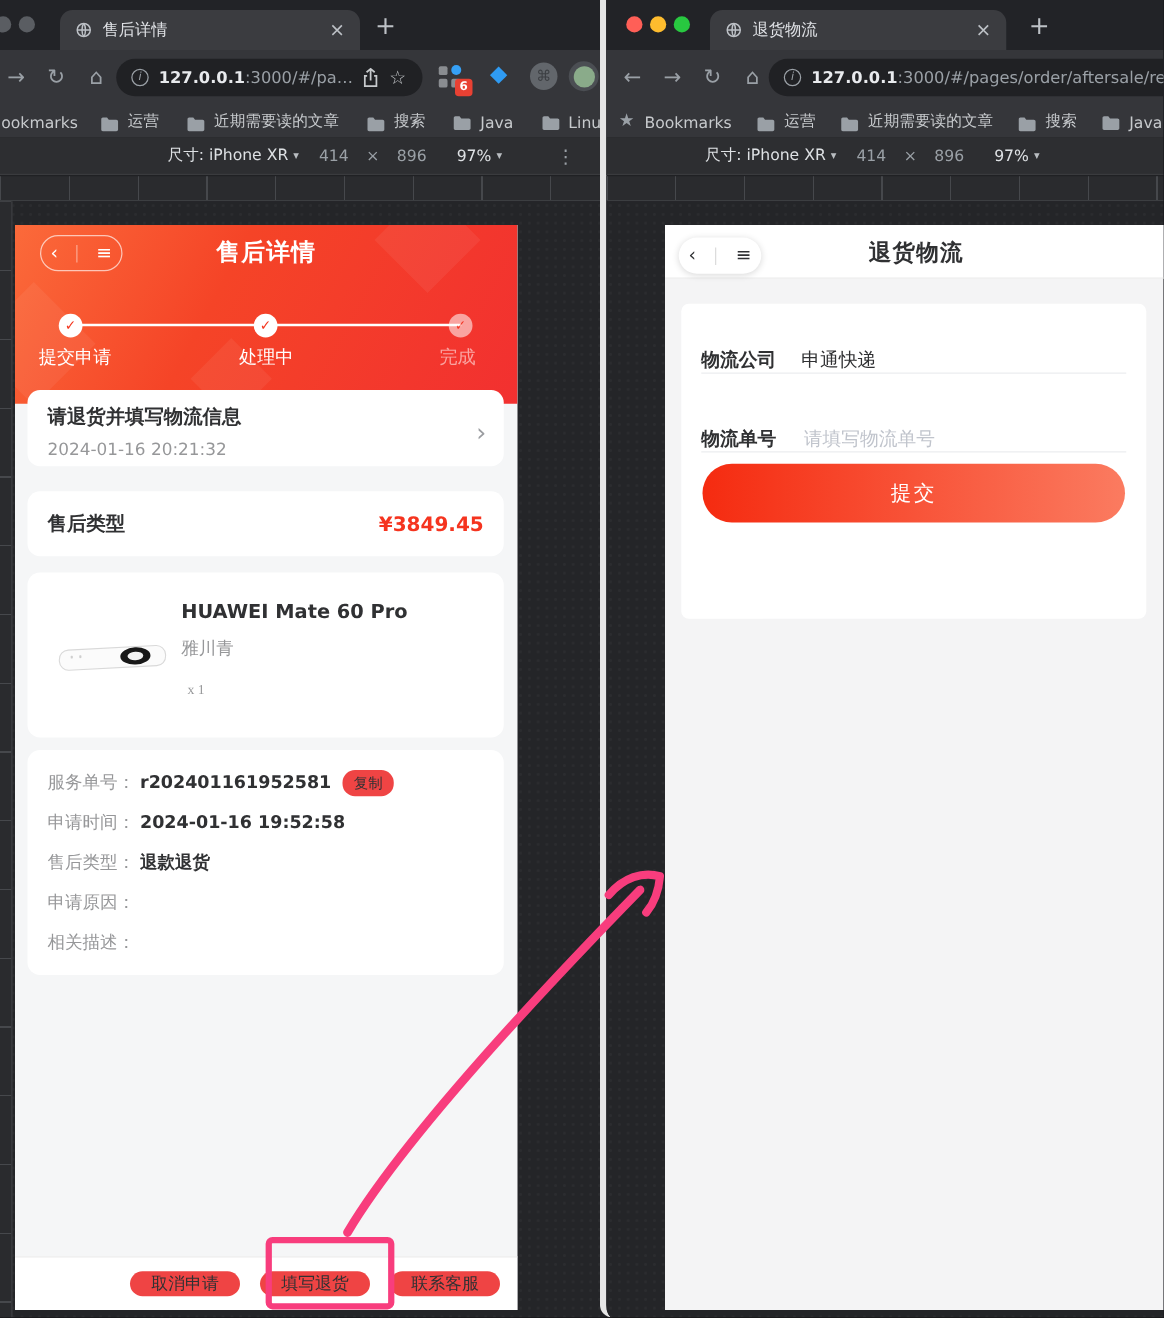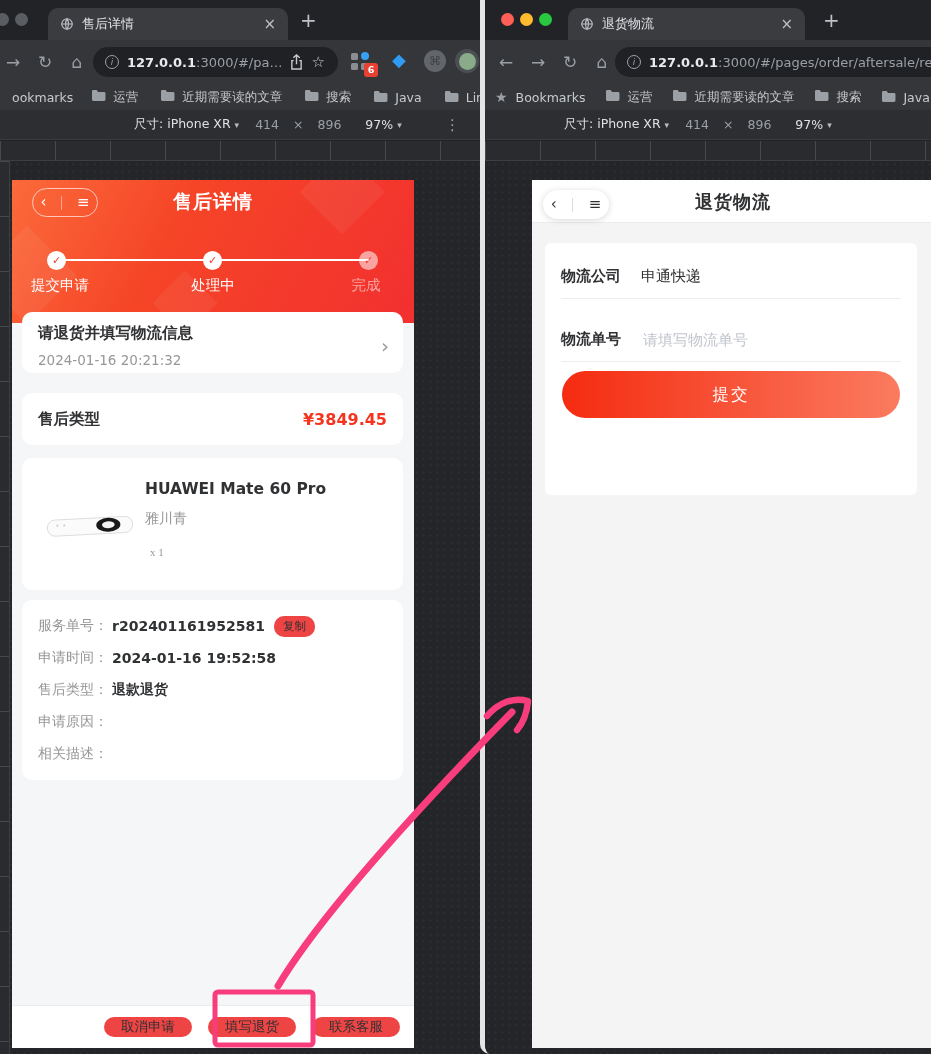--- a/index.html
+++ b/index.html
@@ -24,21 +24,21 @@
   .toolbar{position:absolute;top:40px;left:0;right:0;height:44px;background:#35363a;}
   .tb-ic{position:absolute;top:11px;color:#9aa0a6;font-size:17px;line-height:22px;width:22px;text-align:center;}
   .urlpill{position:absolute;top:7px;height:30px;background:#202124;border-radius:15px;
            display:flex;align-items:center;padding:0 12px;gap:8px;overflow:hidden;}
   .info-circle{flex:none;width:14px;height:14px;border:1.4px solid #9aa0a6;border-radius:50%;
                color:#9aa0a6;font-size:9px;line-height:12px;text-align:center;font-style:italic;}
   .url{white-space:nowrap;font-size:13px;color:#9aa0a6;}
   .url b{color:#e8eaed;font-weight:700;}
   .bookmarksbar{position:absolute;top:84px;left:0;right:0;height:26px;background:#35363a;
                 display:flex;align-items:center;color:#c7cacd;font-size:12.5px;}
-  .bm-item{display:flex;align-items:flex-start;gap:7px;white-space:nowrap;}
+  .bm-item{display:flex;align-items:flex-end;gap:7px;white-space:nowrap;}
   .devicebar{position:absolute;top:110px;left:0;right:0;height:30px;background:#2d2e31;
              border-bottom:1px solid #3a3b3e;display:flex;align-items:center;font-size:12.5px;color:#9aa0a6;}
   .devicebar .lt{color:#dee1e4;}
   .caret{font-size:9px;color:#b9bdc1;margin-left:4px;}
   .ruler{position:absolute;top:141px;left:0;right:0;height:20px;background:#2a2b2e;
          border-bottom:1px solid #3c3e41;
          background-image:repeating-linear-gradient(90deg,#46484c 0,#46484c 1px,transparent 1px,transparent 55px);}
   .canvas{position:absolute;top:161px;left:0;right:0;bottom:0;background-color:#242528;
           background-image:radial-gradient(#2b2c2f 1px,transparent 1.3px);background-size:7px 7px;}
   .vruler{position:absolute;top:161px;left:0;width:10px;bottom:0;background:#2a2b2e;
@@ -94,21 +94,21 @@
             display:flex;align-items:center;padding:4px 17px;border:none;}
 
   
   .rl-header{position:absolute;top:0;left:0;width:402px;height:43px;background:#fff;
              border-bottom:1px solid #ececec;}
   .navpill-white{left:11px;top:10px;background:#fff;box-shadow:0 1px 6px rgba(0,0,0,.16);color:#2f3033;}
   .navpill-white .divider{background:#dcdcdc;}
   .rl-title{position:absolute;top:10px;left:0;width:402px;text-align:center;color:#303133;
             font-size:18px;font-weight:600;letter-spacing:1px;}
   .rl-card{position:absolute;left:13px;top:63px;width:372px;height:252px;background:#fff;border-radius:6px;}
-  .f-row{position:absolute;left:16px;right:16px;height:44px;display:flex;align-items:center;
+  .f-row{position:absolute;left:16px;right:16px;height:44px;display:flex;align-items:flex-end;
          border-bottom:1px solid #ebedf0;font-size:15px;}
   .f-row .fl{width:80px;font-weight:700;color:#303133;}
   .f-row .fv{color:#303133;}
   .f-input{border:none;outline:none;flex:1;font-size:15px;color:#303133;background:transparent;}
   .f-input::placeholder{color:#c0c4cc;}
   .submit-btn{position:absolute;left:17px;top:128px;width:338px;height:47px;border:none;border-radius:24px;
               background:linear-gradient(90deg,#f52b10 0%,#fb7b60 100%);color:#fff;font-size:16.5px;
               letter-spacing:2px;}
 
   
@@ -166,21 +166,21 @@
         <span class="ext-badge">6</span>
       </div>
       <span class="gem" style="left:392px">◆</span>
       <div class="circle-ext" style="left:424px">⌘</div>
       <div class="avatar" style="left:455px">
           <i></i>
         </div>
     </div>
 
     <div class="bookmarksbar">
-      <span style="margin-left:12px">ookmarks</span>
+      <span style="margin-left:1px">ookmarks</span>
       <span class="bm-item" style="margin-left:18px">
         <svg width="15" height="13" viewBox="0 0 16 14">
             <path d="M1 2.6C1 1.8 1.6 1.1 2.4 1.1H6l1.5 2H14c.8 0 1.5.7 1.5 1.5v6.8c0 .8-.7 1.5-1.5 1.5H2.4C1.6 12.9 1 12.2 1 11.4Z" fill="#9aa0a6"></path>
           </svg>
         <span>运营</span>
         </span>
       <span class="bm-item" style="margin-left:22px">
         <svg width="15" height="13" viewBox="0 0 16 14">
             <path d="M1 2.6C1 1.8 1.6 1.1 2.4 1.1H6l1.5 2H14c.8 0 1.5.7 1.5 1.5v6.8c0 .8-.7 1.5-1.5 1.5H2.4C1.6 12.9 1 12.2 1 11.4Z" fill="#9aa0a6"></path>
           </svg>

